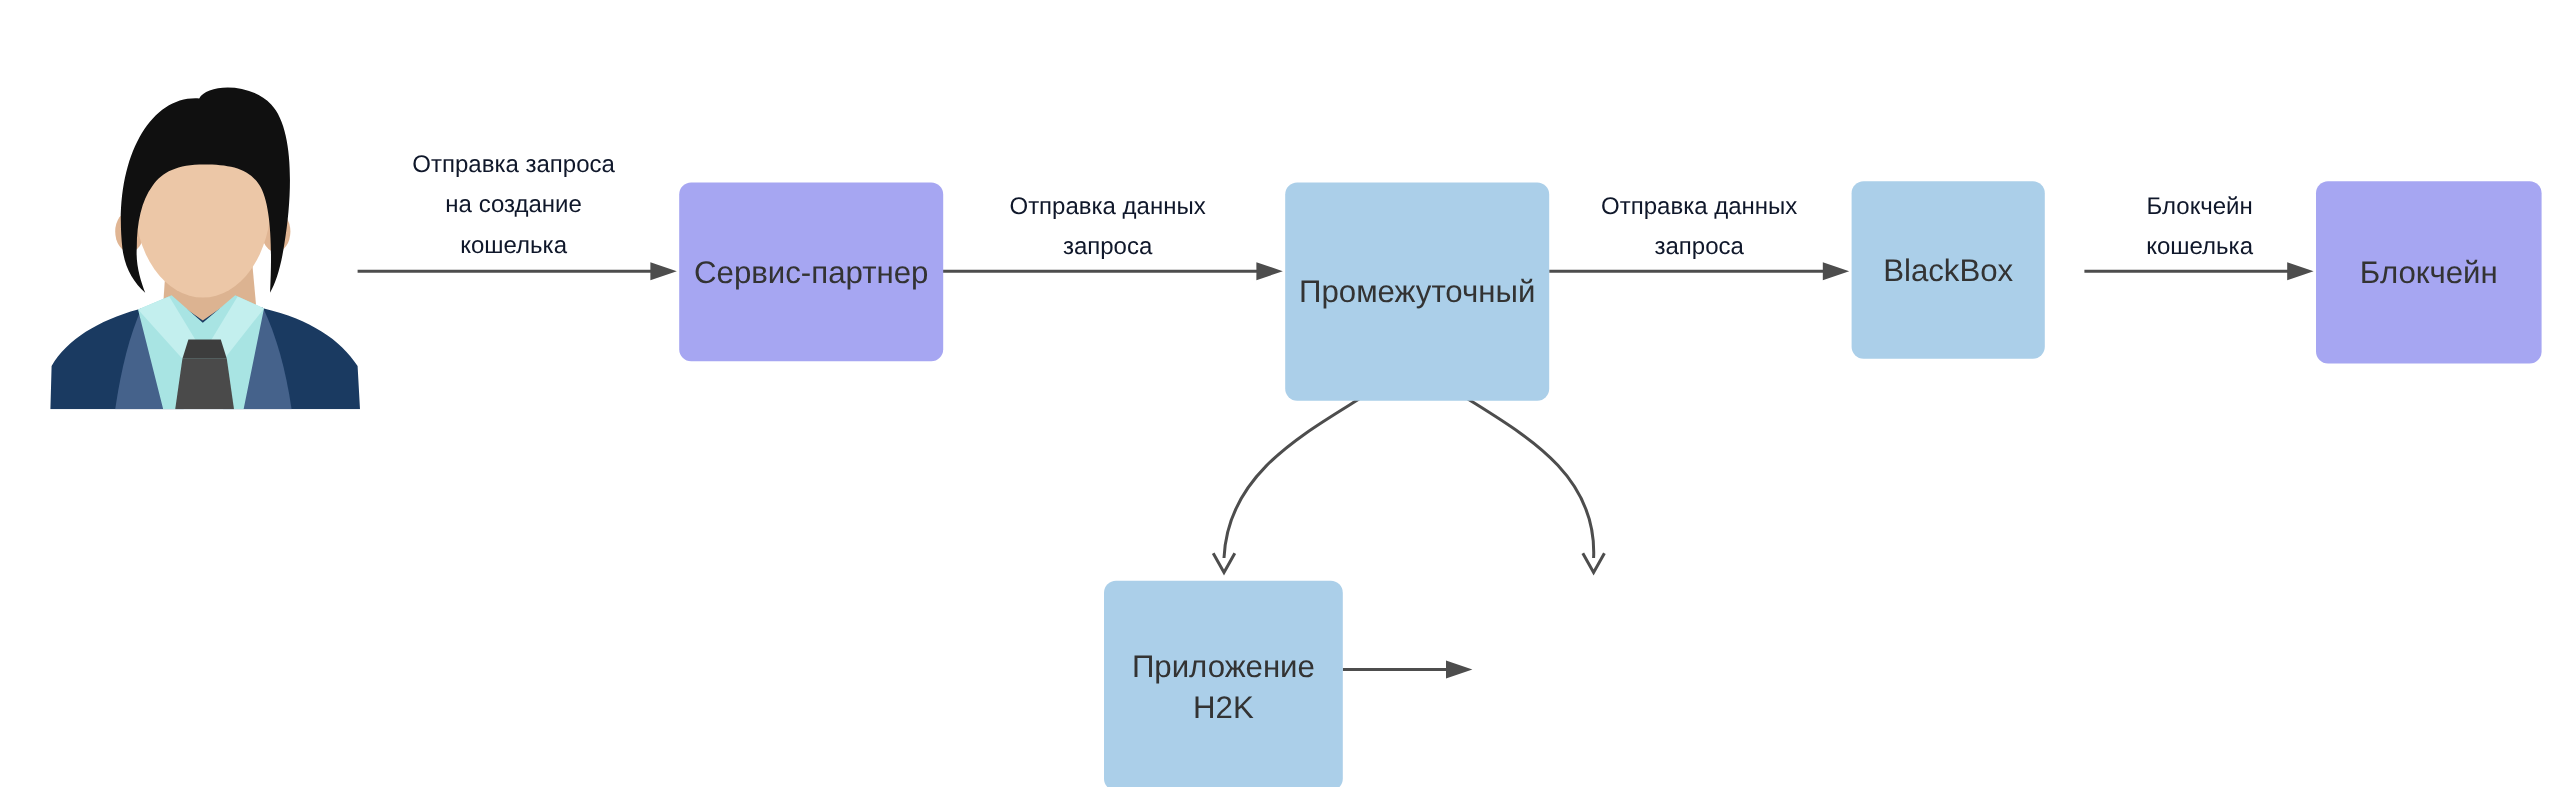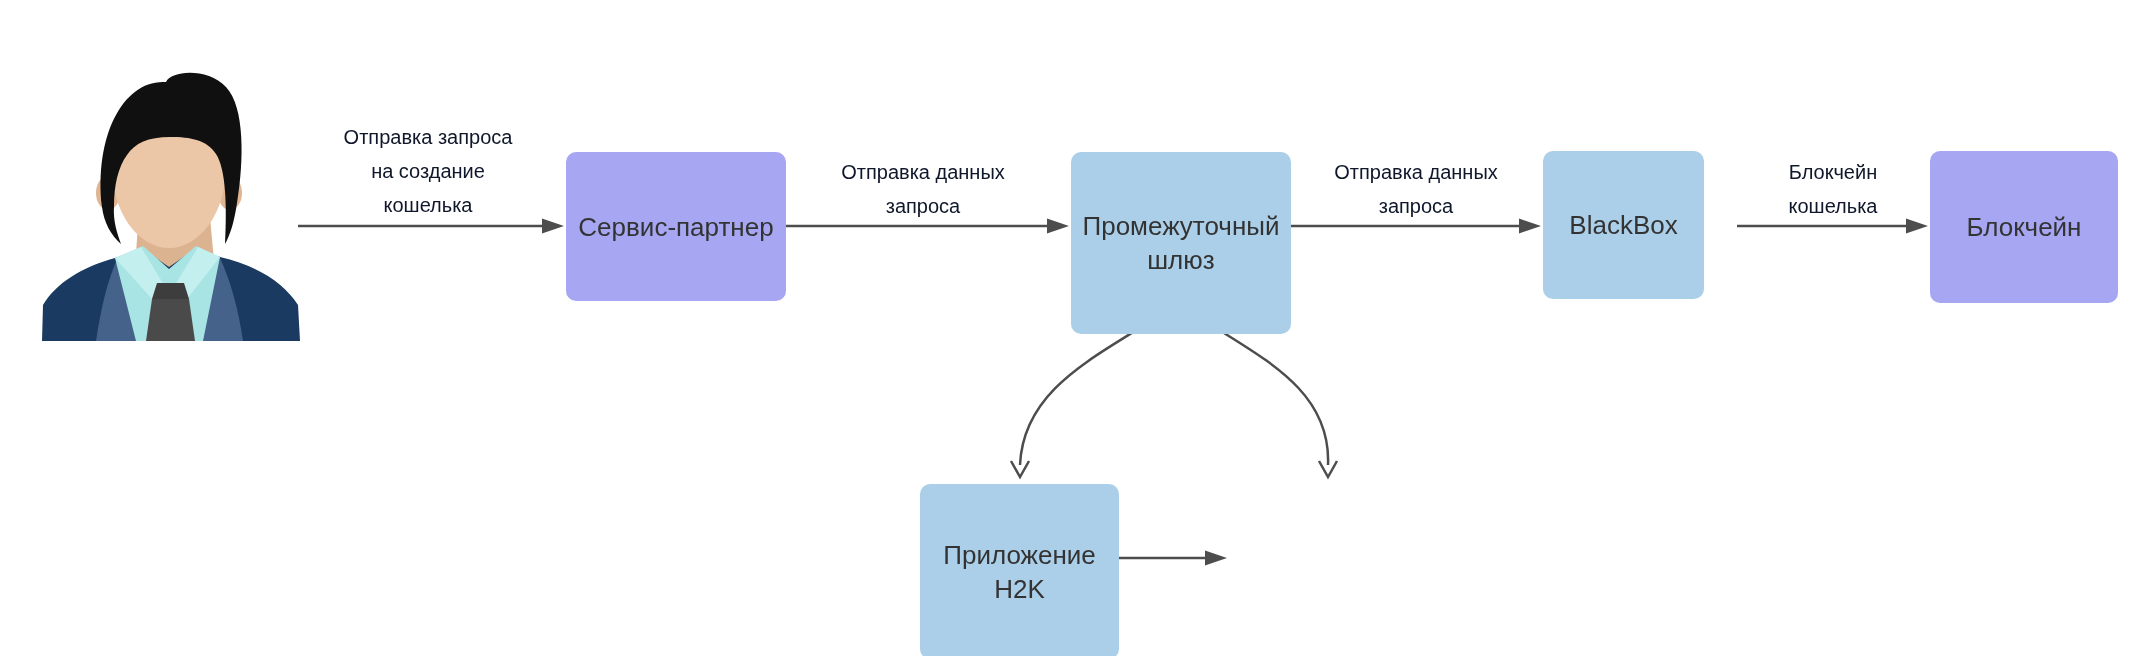--- a/index.html
+++ b/index.html
@@ -90,21 +90,20 @@
 
   <div class="node purple" style="left:566px;top:152px;width:220px;height:149px">
     <div>
       <span class="line">Сервис-партнер</span>
     </div>
   </div>
 
   <div class="node blue" style="left:1071px;top:152px;width:220px;height:182px">
     <div>
       <span class="line">Промежуточный</span>
-      <span class="line">шлюз</span>
     </div>
   </div>
 
   <div class="node blue" style="left:1543px;top:151px;width:161px;height:148px">
     <div>
       <span class="line">BlackBox</span>
     </div>
   </div>
 
   <div class="node purple" style="left:1930px;top:151px;width:188px;height:152px">

